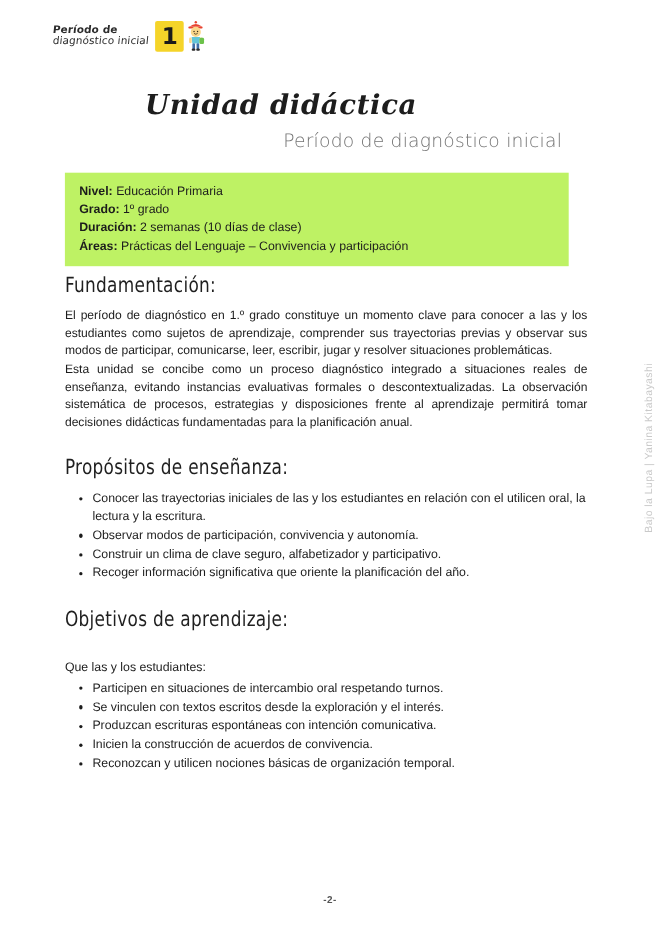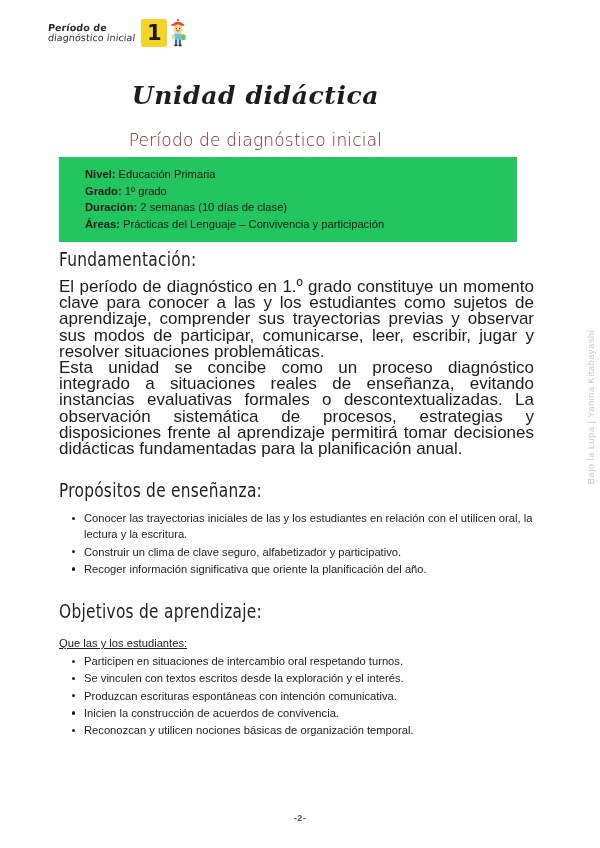--- a/index.html
+++ b/index.html
@@ -87,38 +87,39 @@
   .doc-title {
     font-family: "DejaVu Serif", serif;
     font-style: italic;
     font-weight: 700;
     font-size: 25px;
     letter-spacing: 0.6px;
     color: #1d1d1d;
     line-height: 1.1;
   }
   .doc-subtitle {
-    margin-top: 20px;
+    margin-top: 9px;
     font-family: "DejaVu Sans", sans-serif;
     font-weight: 300;
     font-size: 17px;
     letter-spacing: 0.2px;
-    color: #7f1d1d;
+    color: #737373;
     line-height: 1.2;
+    text-align: right;
   }
 
   
   .info-box {
     position: absolute;
     left: 59px;
     top: 157px;
     width: 458px;
     box-sizing: border-box;
-    background: #22c55e;
-    padding: 9px 13px 10px 26px;
+    background: #bef264;
+    padding: 9px 13px 10px 13px;
   }
   .info-row {
     font-size: 11.2px;
     line-height: 16.5px;
     color: #1c1c1c;
     white-space: nowrap;
   }
   .info-label {
     font-weight: 700;
   }
@@ -135,21 +136,21 @@
   }
 
   .content {
     position: absolute;
     left: 59px;
     top: 248px;
     width: 475px;
   }
 
   .body-text {
-    font-size: 17px;
+    font-size: 11px;
     line-height: 16.2px;
     text-align: justify;
     color: #1c1c1c;
     margin: 0;
   }
 
   .gap-sm { height: 9px; }
   .gap-lg { height: 22px; }
 
   ul.bullets {
@@ -173,22 +174,21 @@
     width: 3.2px;
     height: 3.2px;
     border-radius: 50%;
     background: #1c1c1c;
   }
 
   .lead-line {
     font-size: 11.2px;
     line-height: 16.2px;
     color: #1c1c1c;
-    margin: 4px 0 2px 0;
-    text-decoration: underline;
+    margin: 16px 0 2px 0;
   }
 
   
   .side-credit {
     position: absolute;
     right: 4px;
     top: 330px;
     font-size: 9.5px;
     letter-spacing: 0.4px;
     color: #c9c9c9;
@@ -282,20 +282,21 @@
     <div class="gap-sm"></div>
     <p class="body-text">El período de diagnóstico en 1.º grado constituye un momento clave para conocer a las y los estudiantes como sujetos de aprendizaje, comprender sus trayectorias previas y observar sus modos de participar, comunicarse, leer, escribir, jugar y resolver situaciones problemáticas.</p>
     <p class="body-text">Esta unidad se concibe como un proceso diagnóstico integrado a situaciones reales de enseñanza, evitando instancias evaluativas formales o descontextualizadas. La observación sistemática de procesos, estrategias y disposiciones frente al aprendizaje permitirá tomar decisiones didácticas fundamentadas para la planificación anual.</p>
 
     <div class="gap-lg"></div>
 
     <div class="section-heading">Propósitos de enseñanza:</div>
     <div class="gap-sm"></div>
     <ul class="bullets">
       <li>Conocer las trayectorias iniciales de las y los estudiantes en relación con el utilicen oral, la lectura y la escritura.</li>
+      <li>Observar modos de participación, convivencia y autonomía.</li>
       <li>Construir un clima de clave seguro, alfabetizador y participativo.</li>
       <li>Recoger información significativa que oriente la planificación del año.</li>
     </ul>
 
     <div class="gap-lg"></div>
 
     <div class="section-heading">Objetivos de aprendizaje:</div>
     <div class="gap-sm"></div>
     <p class="lead-line">Que las y los estudiantes:</p>
     <ul class="bullets">

